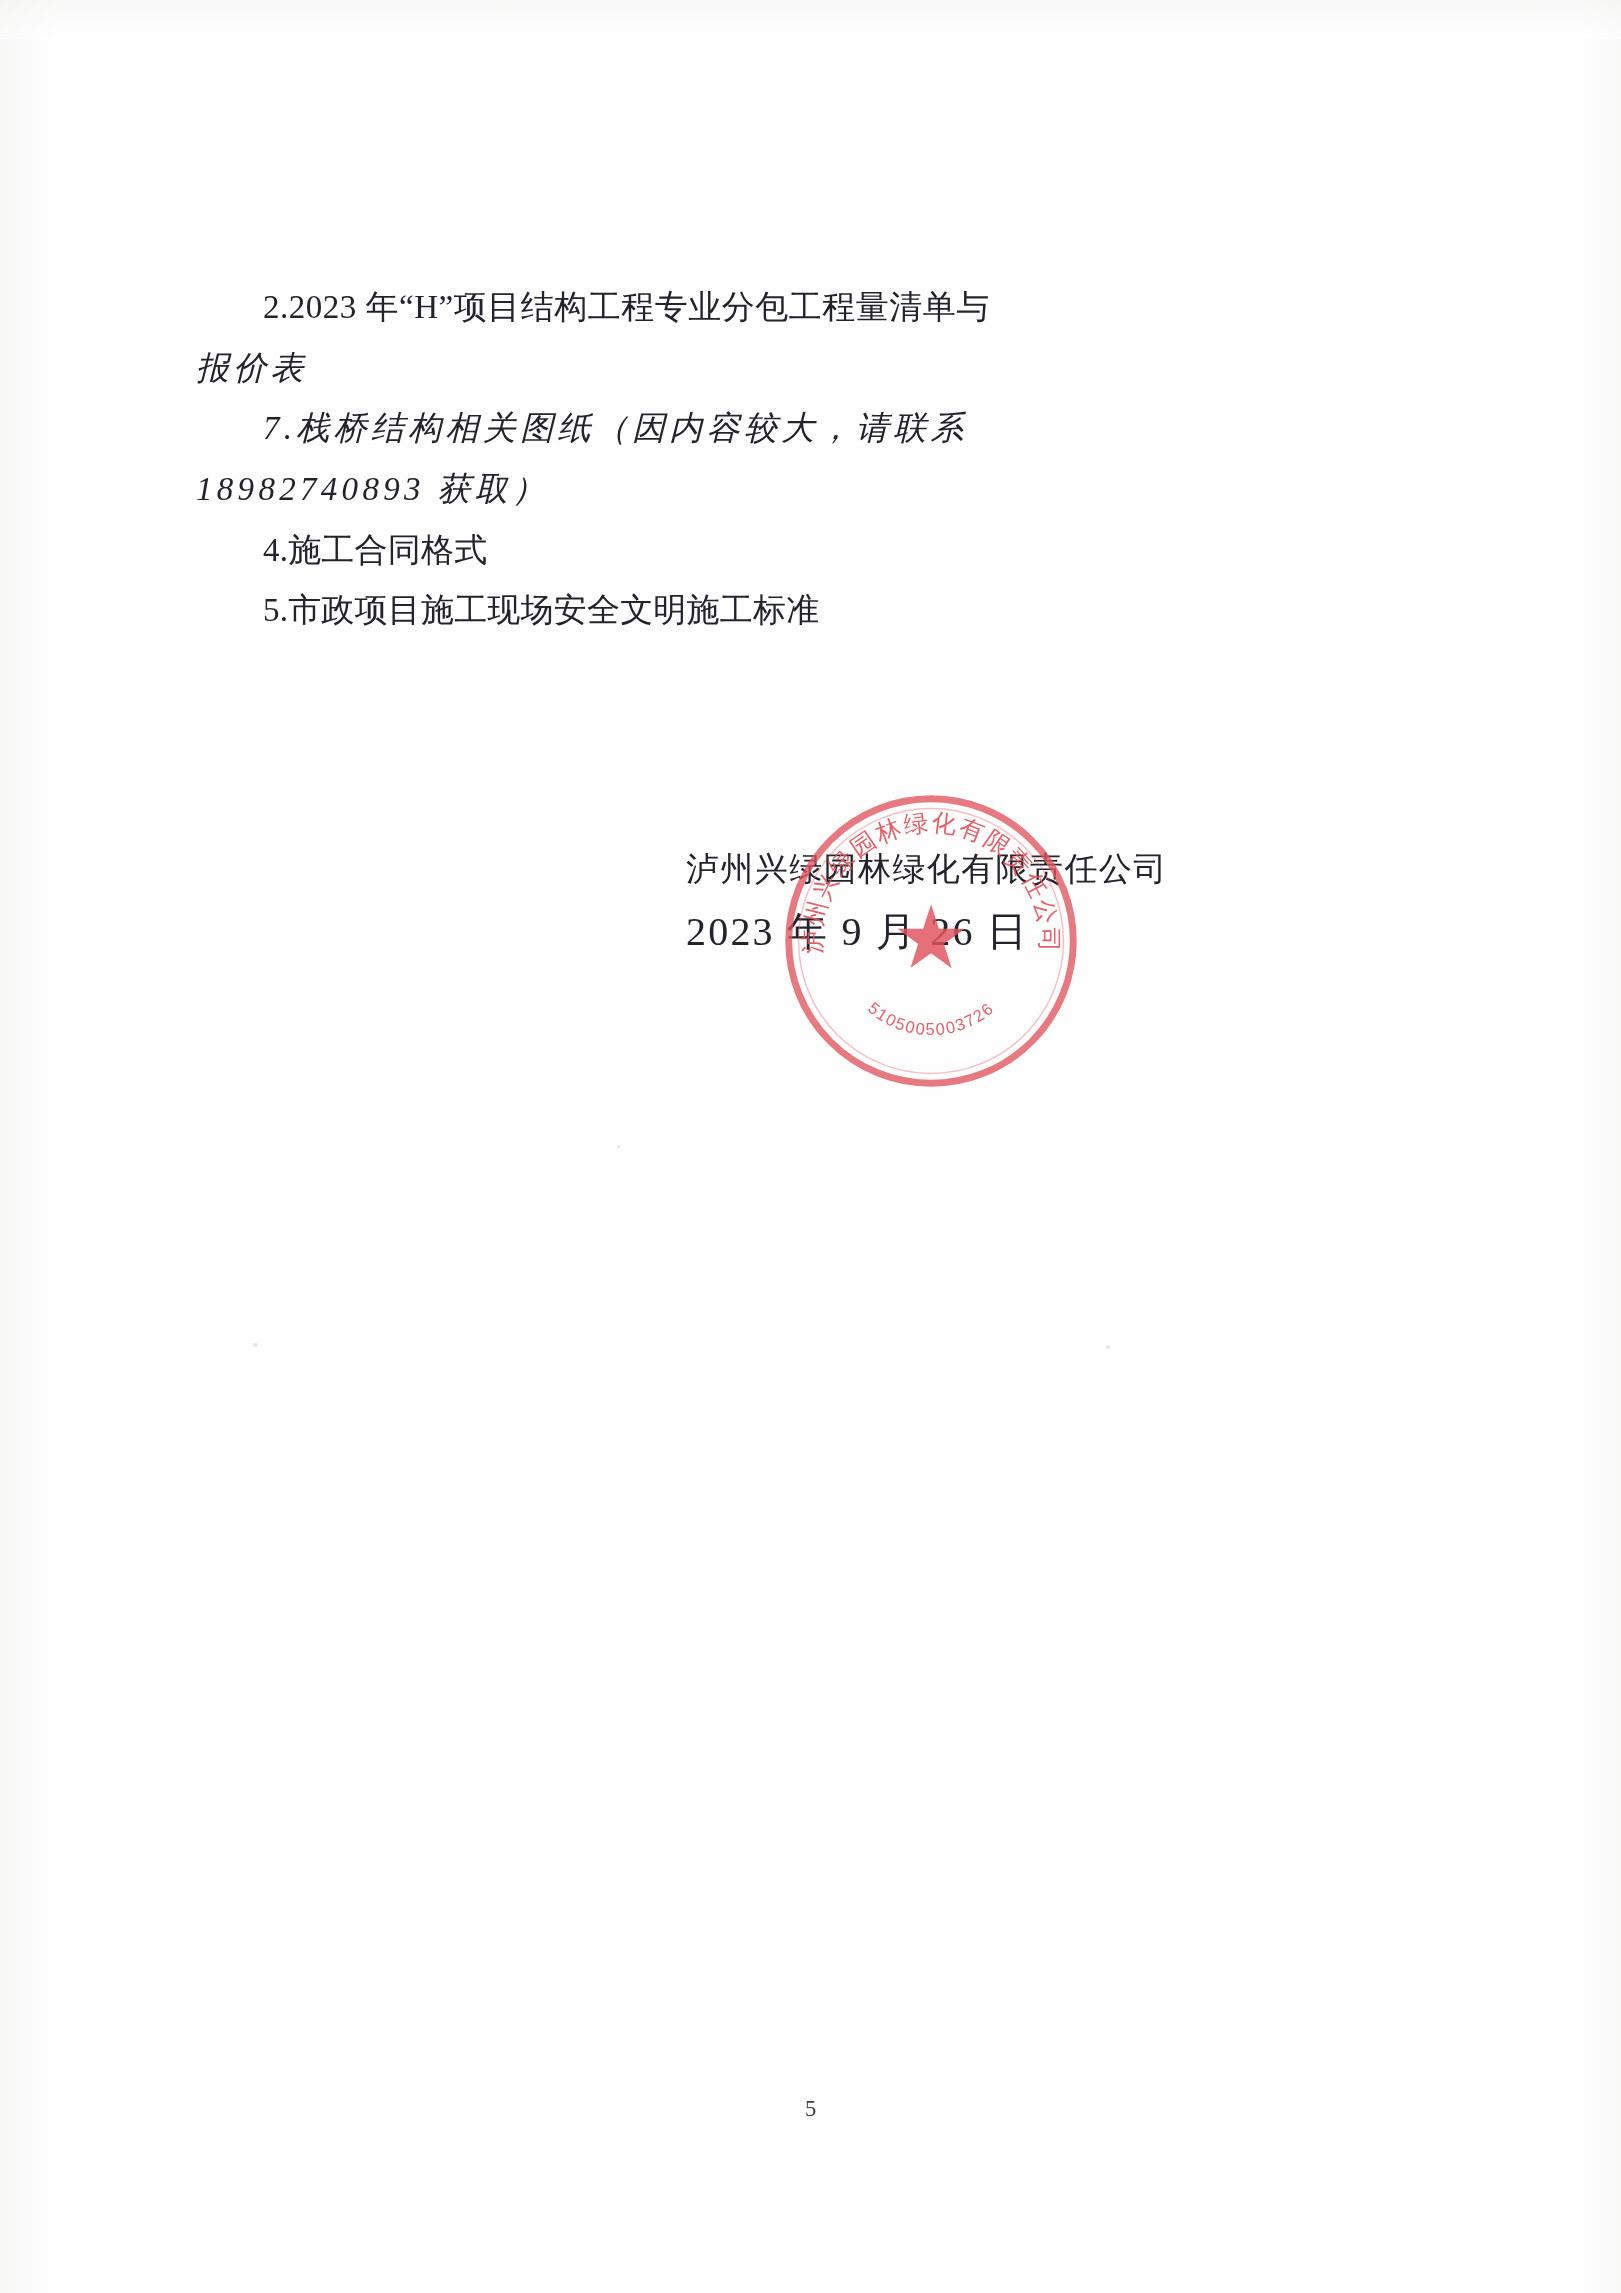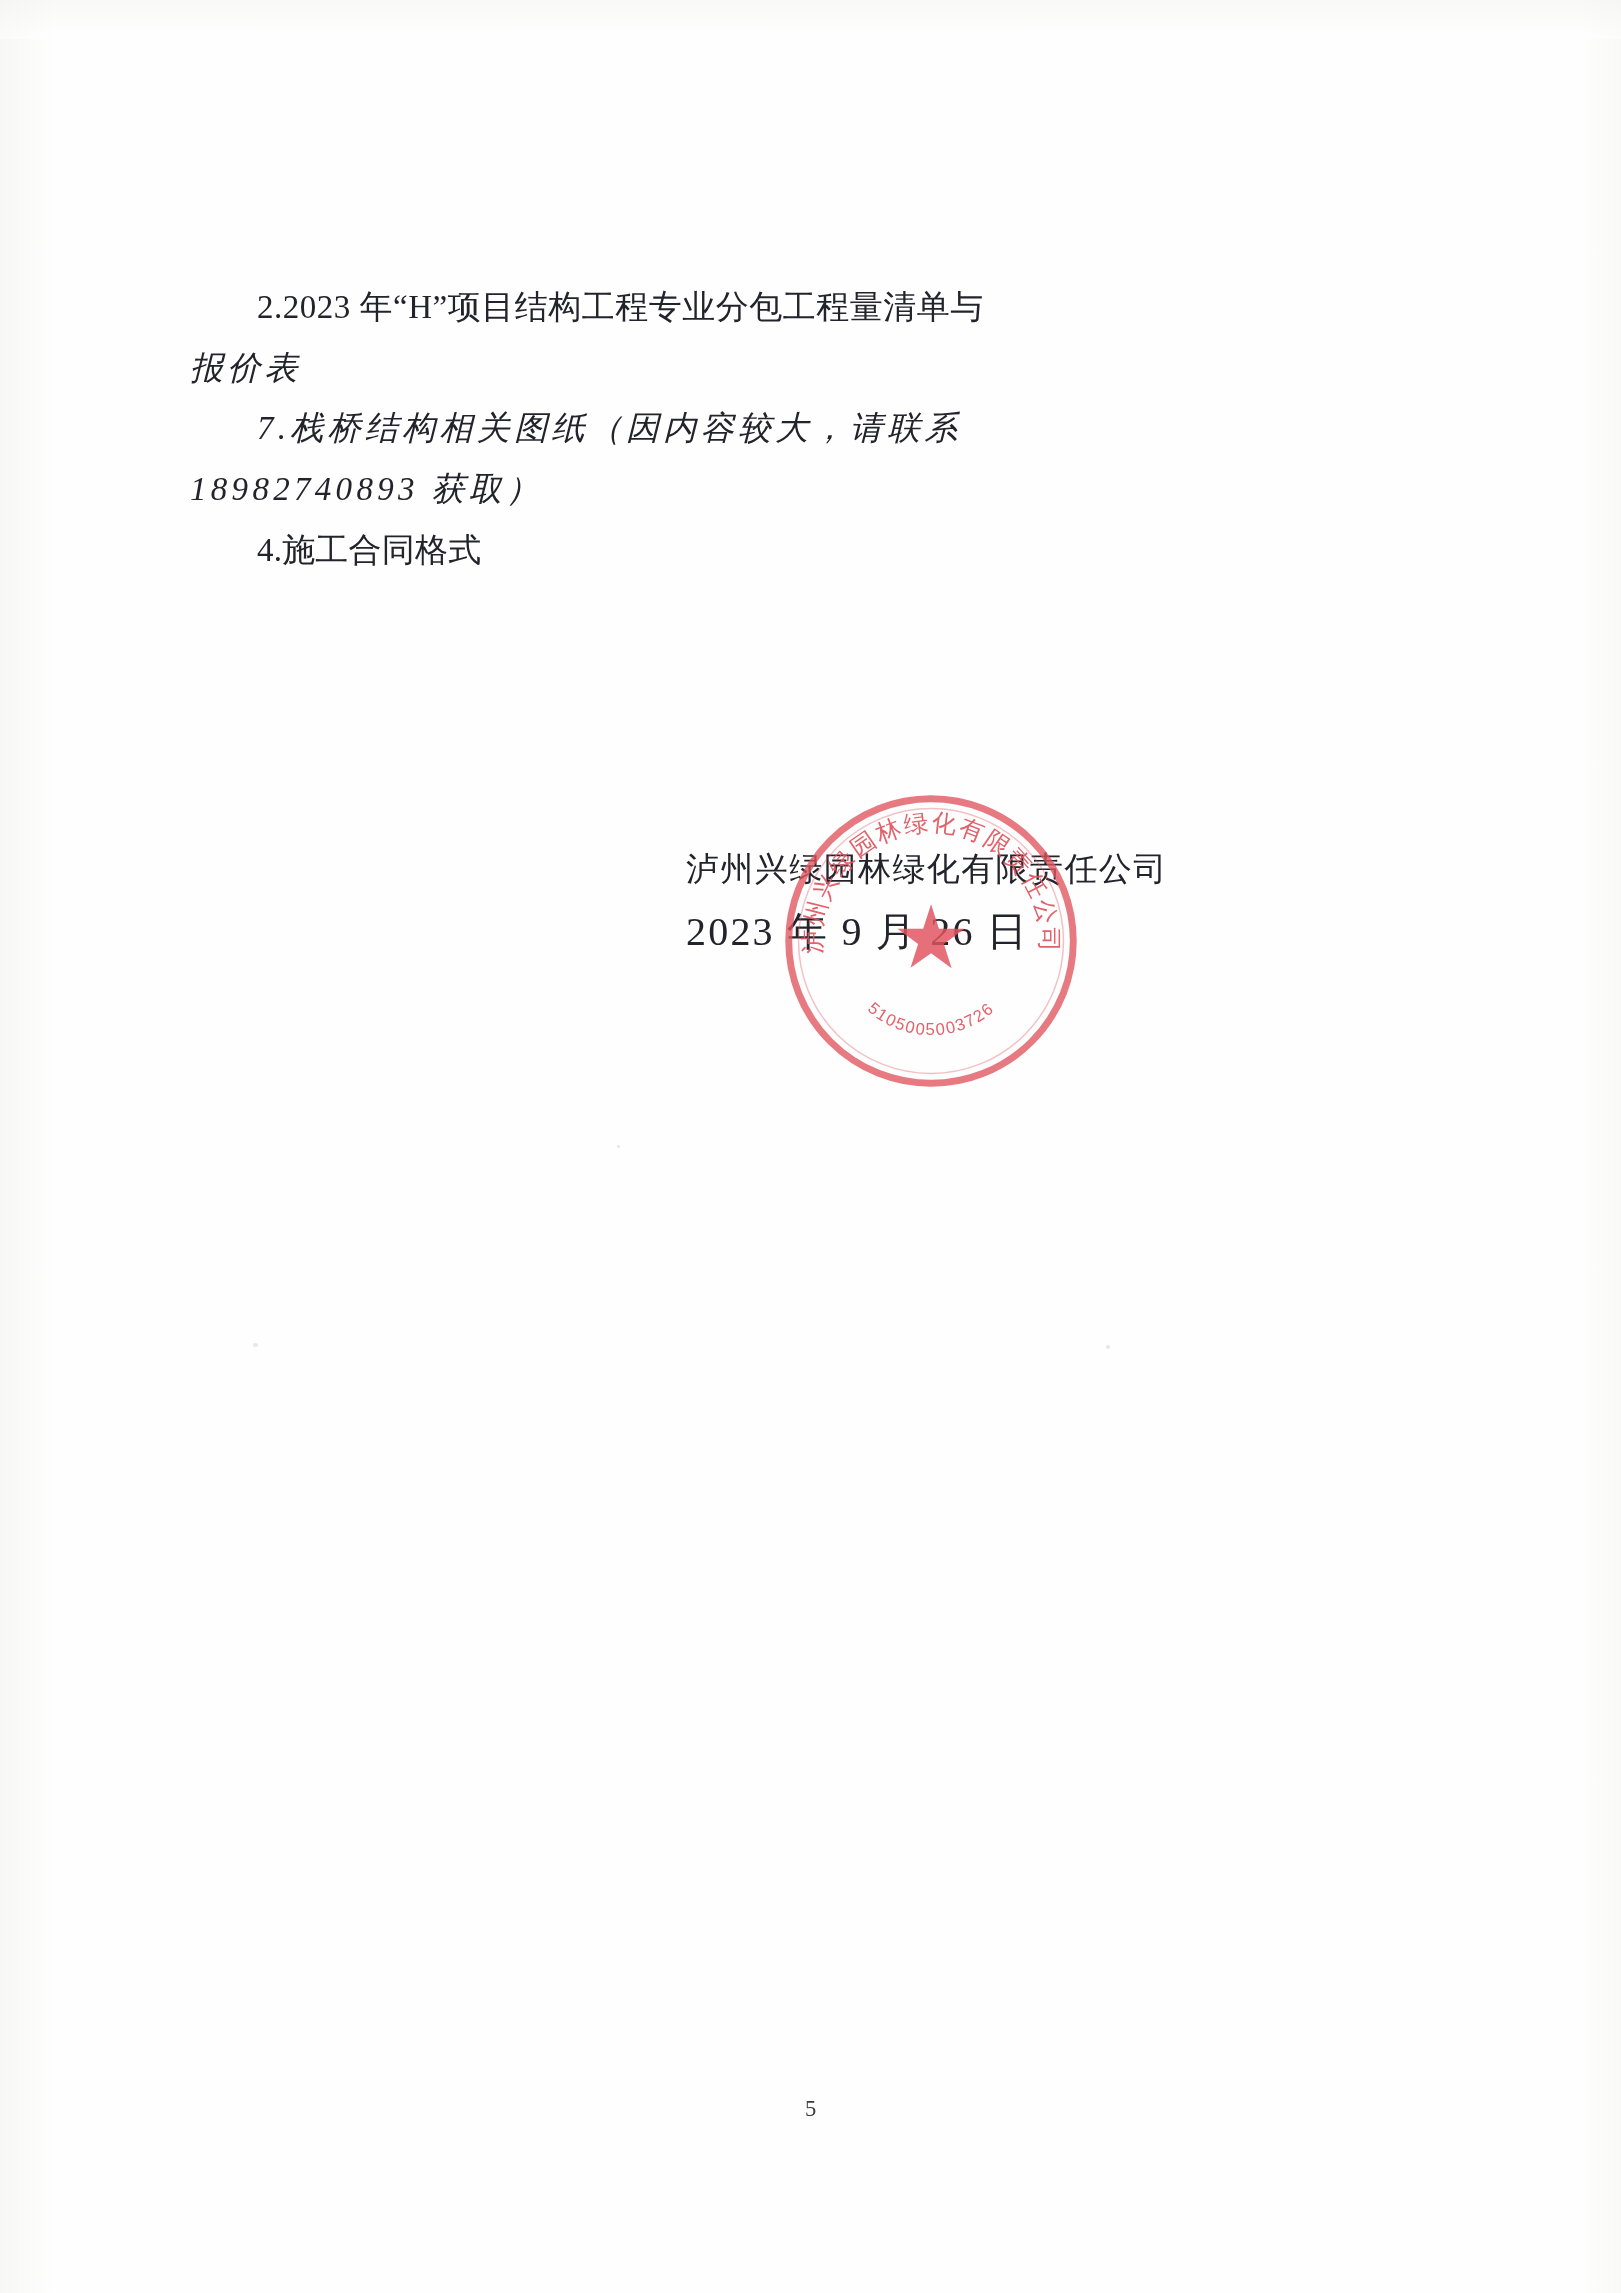--- a/index.html
+++ b/index.html
@@ -40,21 +40,21 @@
   .scan-edge-top {
     position: absolute;
     left: 0; right: 0; top: 0;
     height: 39px;
     background: linear-gradient(to bottom, #f3f3f1, #ffffff);
     opacity: .5;
   }
 
   .body-block {
     position: absolute;
-    left: 190px;
+    left: 196px;
     top: 279px;
     width: 1215px;
   }
 
   .para {
     font-size: 33px;
     line-height: 1.72;
     letter-spacing: 0.5px;
     color: #23232c;
     margin: 0 0 3.9px 0;
@@ -153,20 +153,21 @@
   <div class="speck" style="left:253px; top:1343px; width:4.9px; height:3.9px;"></div>
   <div class="speck" style="left:1106px; top:1345px; width:3.9px; height:3.9px;"></div>
   <div class="speck" style="left:617px; top:1145px; width:2.9px; height:2.9px;"></div>
 
   <div class="body-block">
     <p class="para indent">2.2023 年“H”项目结构工程专业分包工程量清单与</p>
     <p class="para spread">报价表</p>
     <p class="para indent spread">7.栈桥结构相关图纸（因内容较大，请联系</p>
     <p class="para spread">18982740893 获取）</p>
     <p class="para indent tight">4.施工合同格式</p>
+    <p class="para indent tight">5.市政项目施工现场安全文明施工标准</p>
   </div>
 
   <div class="sig-block">
     <div class="sig-line">泸州兴绿园林绿化有限责任公司</div>
     <div class="sig-date">2023 年 9 月 26 日</div>
   </div>
 
   <div class="seal">
     <svg viewBox="0 0 320 320" xmlns="http://www.w3.org/2000/svg">
       <defs>

